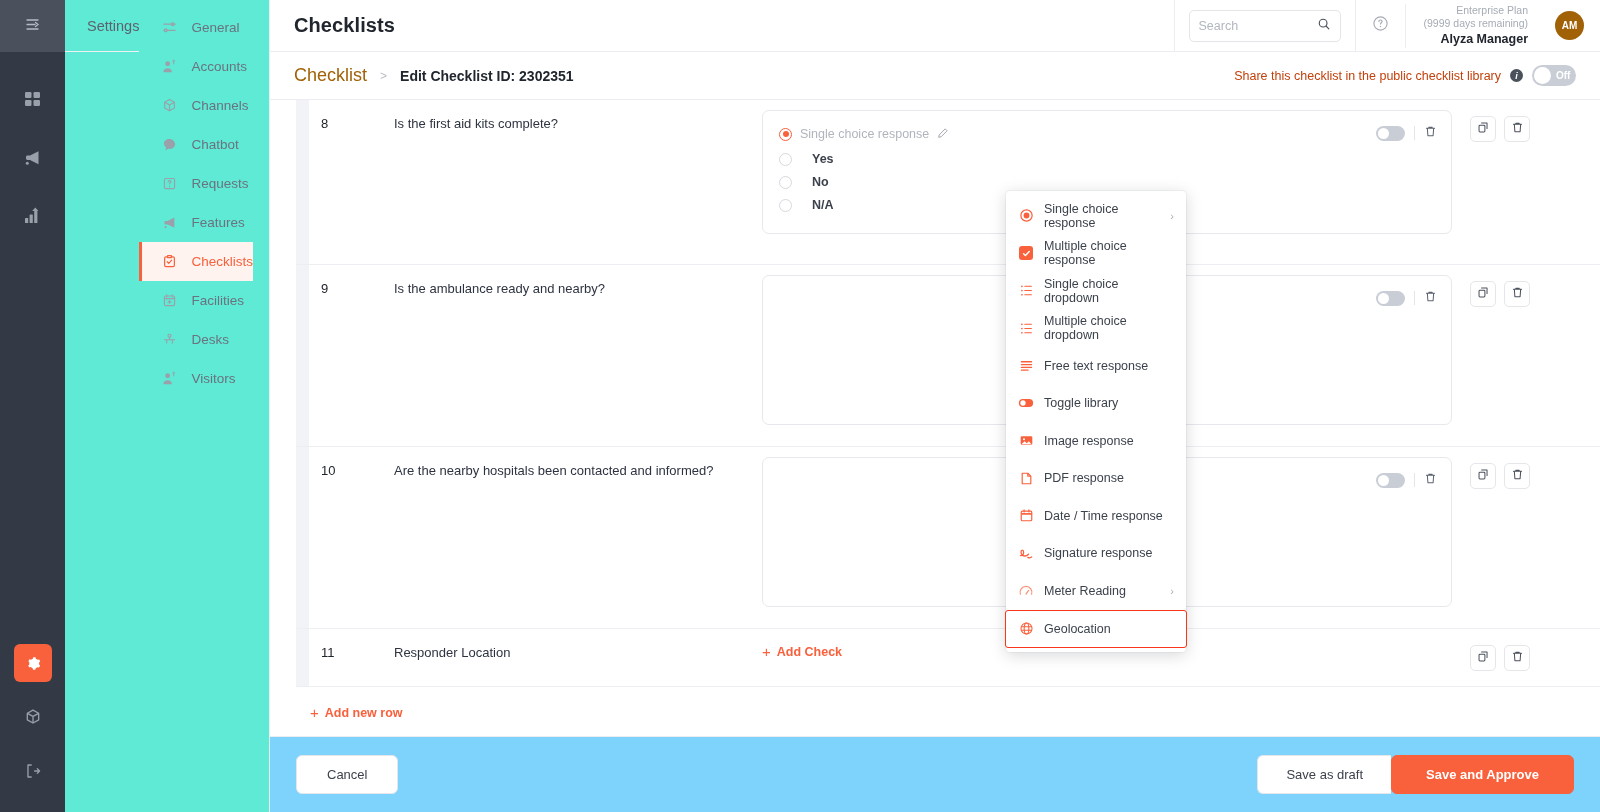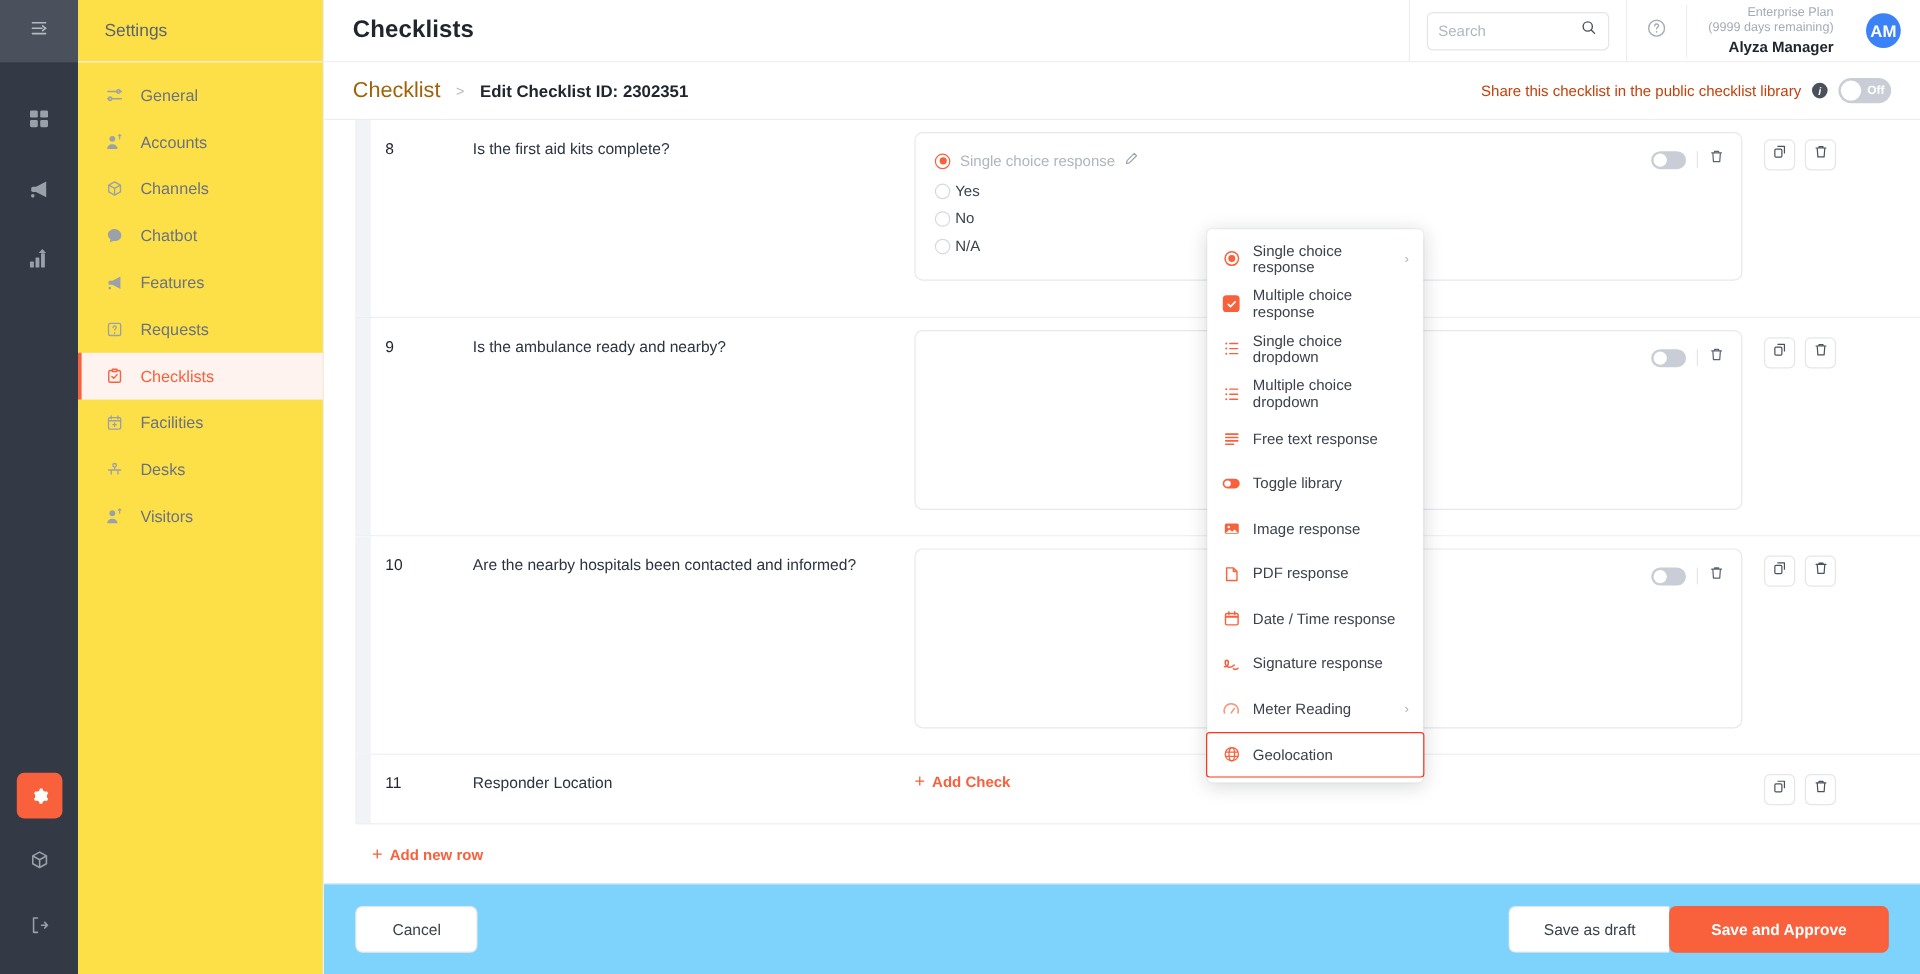--- a/index.html
+++ b/index.html
@@ -33,22 +33,22 @@
   .rail-btn svg { display: block; }
   .rail-bottom {
     margin-top: auto; margin-bottom: 22px;
     display: flex; flex-direction: column; gap: 16px; align-items: center;
   }
   .rail-btn.active { background: #f9603c; }
 
   
   .sidebar {
     width: 205px; flex: 0 0 205px; height: 812px;
-    background: #fde047; border-right: 1px solid #ebedf0;
-    display: flex; flex-direction: column;
+    background: #5eead4; border-right: 1px solid #ebedf0;
+    display: flex; flex-direction: row;
   }
   .sidebar-title {
     height: 52px; display: flex; align-items: center;
     padding-left: 22px; font-size: 14.5px; color: #5c6370; font-weight: 400;
     border-bottom: 1px solid #f0f1f3;
   }
   .nav { padding-top: 8px; }
   .nav-item {
     height: 39px; display: flex; align-items: center; gap: 13px;
     padding-left: 22px; font-size: 13.5px; color: #6b7280;
@@ -85,22 +85,22 @@
     border: 0; outline: 0; font-size: 12.5px; color: #555b66; width: 112px;
     font-family: inherit; background: transparent;
   }
   .search-box input::placeholder { color: #b2b7bf; }
   .help-wrap { padding: 0 16px; display: flex; align-items: center; height: 52px; border-left: 1px solid #ebedf0; }
   .user-wrap { padding: 0 16px 0 18px; display: flex; align-items: center; gap: 27px; height: 44px; border-left: 1px solid #ebedf0; }
   .user-text { text-align: right; line-height: 1.28; }
   .plan { font-size: 10.5px; color: #a6abb4; }
   .uname { font-size: 12.5px; color: #21262e; font-weight: 700; margin-top: 1px; }
   .avatar {
-    width: 29px; height: 29px; border-radius: 50%; background: #3b82f6;
-    color: #fff; font-size: 14px; font-weight: 700;
+    width: 29px; height: 29px; border-radius: 50%; background: #a16207;
+    color: #fff; font-size: 10px; font-weight: 700;
     display: flex; align-items: center; justify-content: center;
   }
 
   
   .crumbbar {
     height: 48px; flex: 0 0 48px; display: flex; align-items: center;
     padding: 0 24px; border-bottom: 1px solid #ebedf0; background: #fff;
   }
   .crumb { font-size: 18px; color: #a16207; cursor: pointer; }
   .crumb-sep { margin: 0 13px; color: #b9bec6; font-size: 12px; }
@@ -137,21 +137,21 @@
     border: 1px solid #e6e8ec; border-radius: 7px; background: #fff;
     height: 124px; position: relative; padding: 14px 16px;
   }
   .resp-head { display: flex; align-items: center; gap: 8px; }
   .radio-o {
     width: 13px; height: 13px; border-radius: 50%; border: 1.5px solid #f9603c;
     display: flex; align-items: center; justify-content: center; flex: 0 0 13px;
   }
   .radio-o i { width: 6px; height: 6px; border-radius: 50%; background: #f9603c; display: block; }
   .resp-head-txt { font-size: 12.5px; color: #b0b5bd; }
-  .opt { display: flex; align-items: center; gap: 4px; margin-top: 9px; }
+  .opt { display: flex; align-items: center; gap: 20px; margin-top: 9px; font-weight: bold; }
   .opt .circ { width: 13px; height: 13px; border-radius: 50%; border: 1.5px solid #d5d9df; flex: 0 0 13px; }
   .opt span { font-size: 12.5px; color: #3c424c; }
   .card-tools {
     position: absolute; right: 14px; top: 13px; display: flex; align-items: center; gap: 9px;
   }
   .mini-switch {
     width: 29px; height: 15px; border-radius: 8px; background: #c9ced6;
     display: flex; align-items: center; padding: 0 2px; cursor: pointer;
   }
   .mini-switch .k { width: 11px; height: 11px; border-radius: 50%; background: #fff; }
@@ -329,35 +329,35 @@
       <div class="nav-item">
         <span class="ni">
           <svg width="15" height="15" viewBox="0 0 16 16" fill="#9ba1aa">
             <path d="M8 2C4.6 2 2 4.2 2 7c0 1.6.9 3 2.3 3.9L3.7 14l3.1-1.4c.4.1.8.1 1.2.1 3.4 0 6-2.2 6-5S11.4 2 8 2z"></path>
           </svg>
           </span>
         <span>Chatbot</span>
       </div>
       <div class="nav-item">
         <span class="ni">
+          <svg width="15" height="15" viewBox="0 0 16 16" fill="none" stroke="#9ba1aa" stroke-width="1.2">
+            <rect x="2.6" y="2.6" width="10.8" height="10.8" rx="1.4"></rect>
+            <path d="M6.6 6.3c0-.8.7-1.4 1.5-1.4s1.4.6 1.4 1.4c0 1-1.4 1.1-1.4 2.2M8 10.9v.6" stroke-linecap="round"></path>
+          </svg>
+          </span>
+        <span>Requests</span>
+      </div>
+      <div class="nav-item">
+        <span class="ni">
           <svg width="15" height="15" viewBox="0 0 16 16" fill="#9ba1aa">
             <path d="M13.2 2.6L6 6.3H3.8c-.7 0-1.2.5-1.2 1.2v1.3c0 .7.5 1.2 1.2 1.2H6l7.2 3.7z"></path>
             <circle cx="3.7" cy="12.9" r="1.2"></circle>
           </svg>
           </span>
         <span>Features</span>
-      </div>
-      <div class="nav-item">
-        <span class="ni">
-          <svg width="15" height="15" viewBox="0 0 16 16" fill="none" stroke="#9ba1aa" stroke-width="1.2">
-            <rect x="2.6" y="2.6" width="10.8" height="10.8" rx="1.4"></rect>
-            <path d="M6.6 6.3c0-.8.7-1.4 1.5-1.4s1.4.6 1.4 1.4c0 1-1.4 1.1-1.4 2.2M8 10.9v.6" stroke-linecap="round"></path>
-          </svg>
-          </span>
-        <span>Requests</span>
       </div>
       <div class="nav-item active">
         <span class="ni">
           <svg width="15" height="15" viewBox="0 0 16 16" fill="none" stroke="#f9603c" stroke-width="1.25" stroke-linejoin="round">
             <rect x="2.8" y="3" width="10.4" height="10.4" rx="1.4"></rect>
             <path d="M6 1.8h4v2H6z" fill="#fff"></path>
             <path d="M5.6 8.3l1.6 1.6 3.1-3.3" stroke-linecap="round"></path>
           </svg>
           </span>
         <span>Checklists</span>

